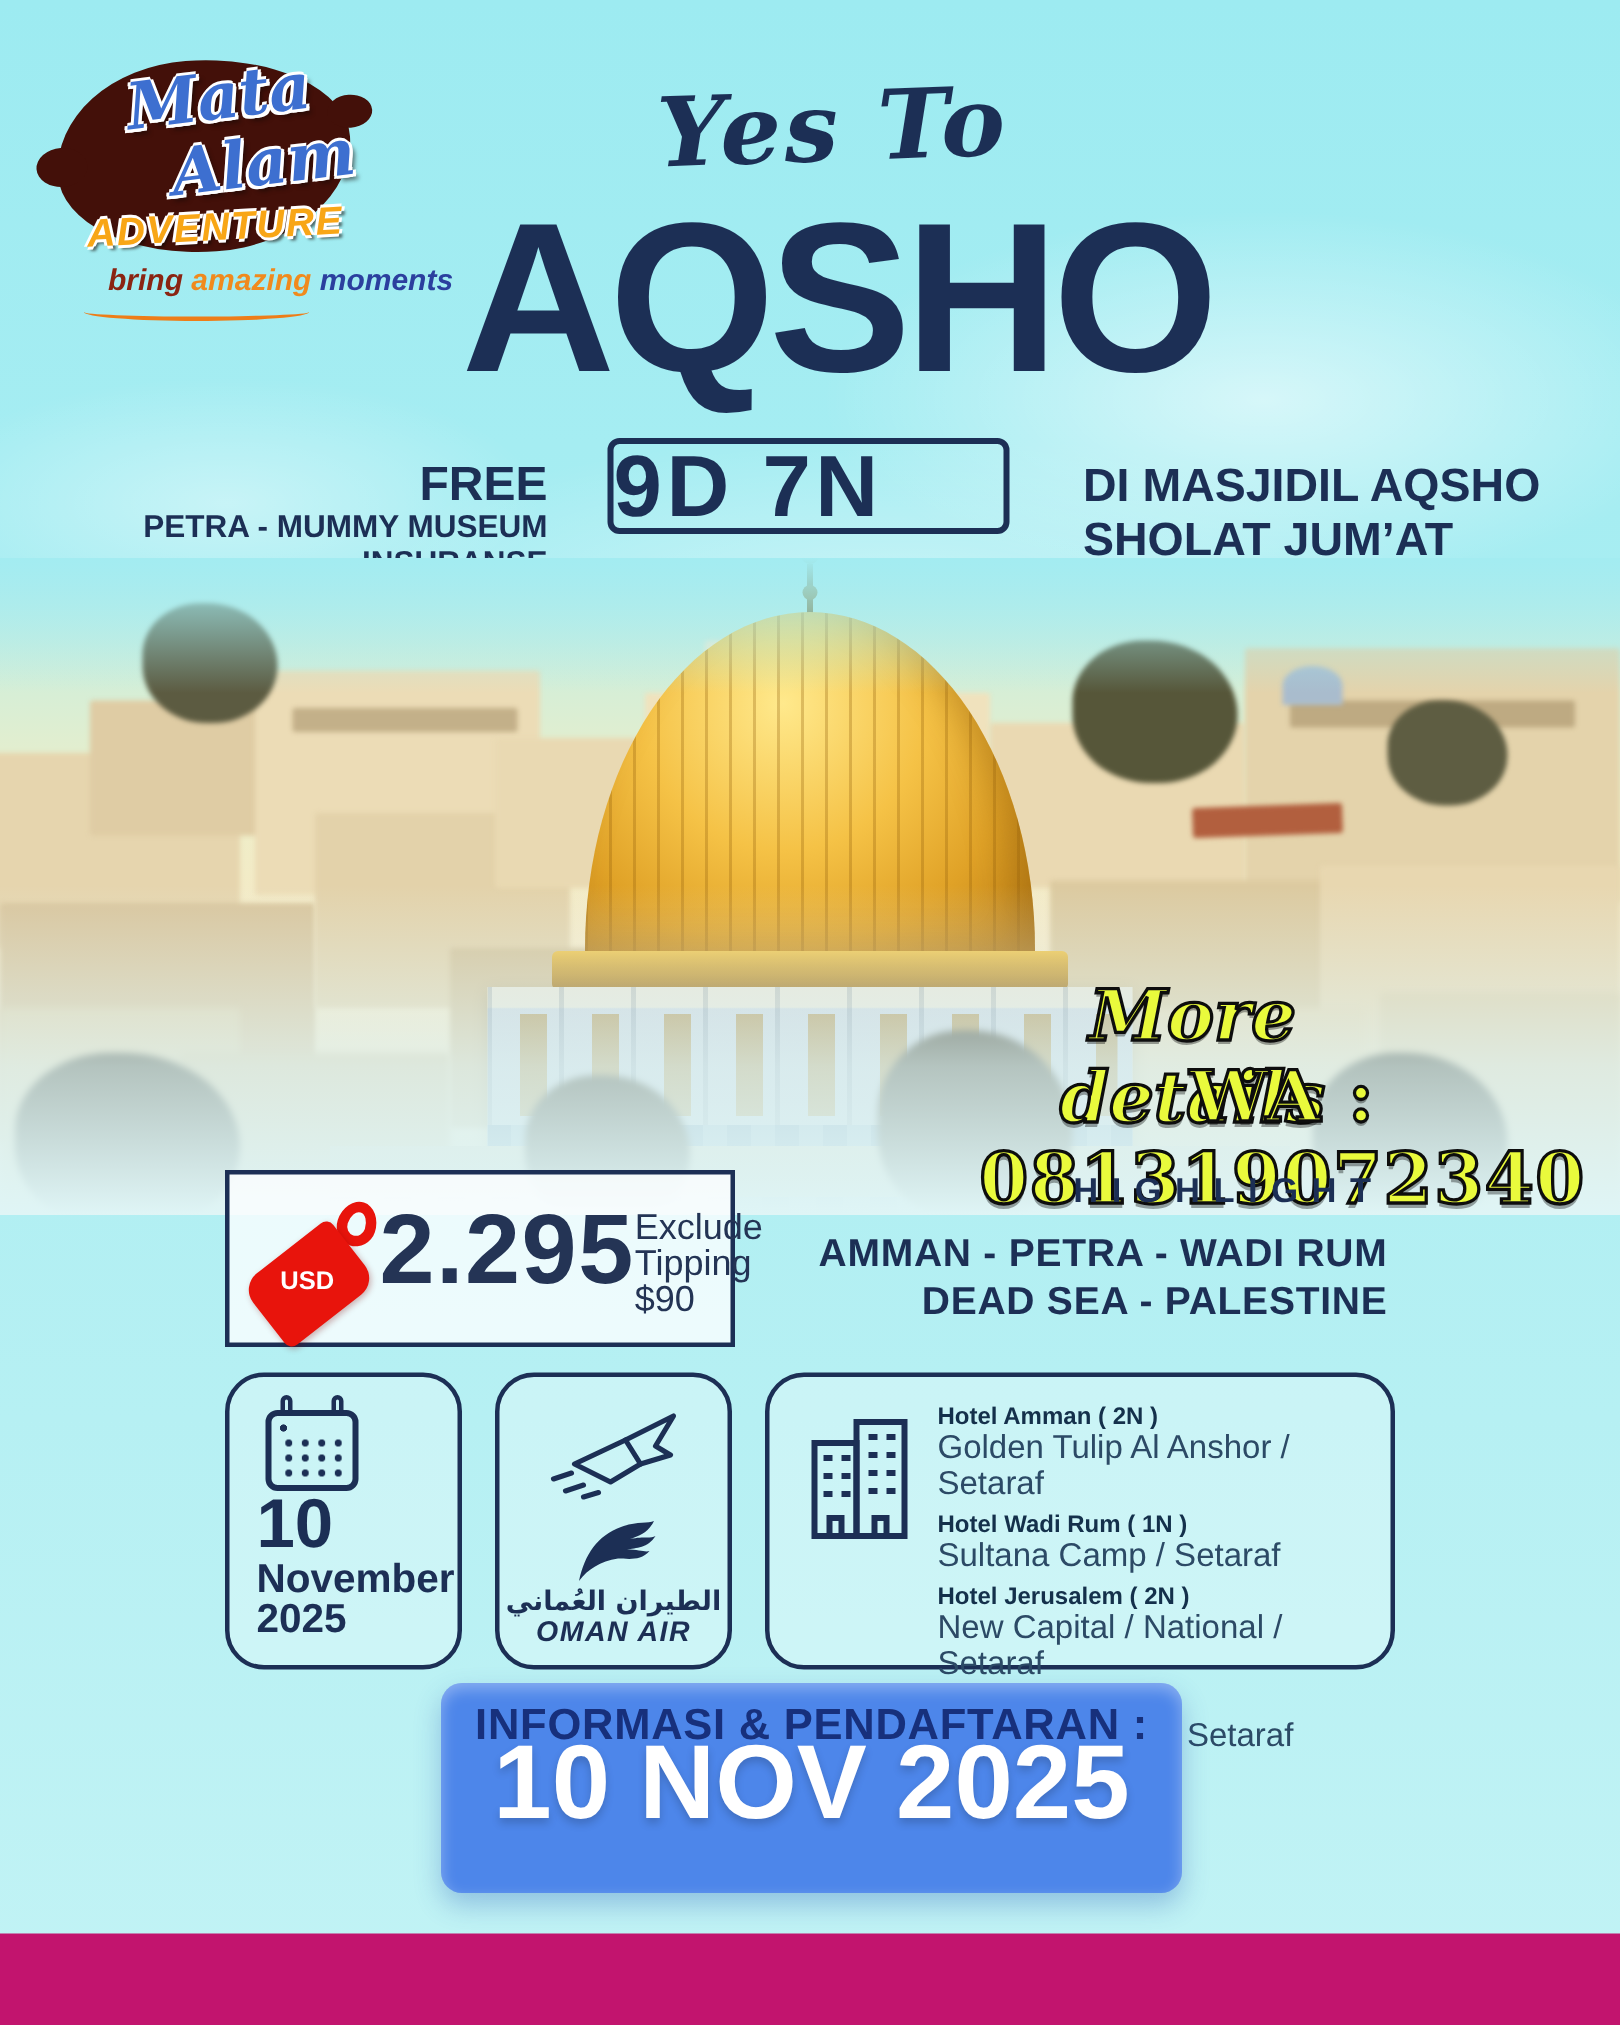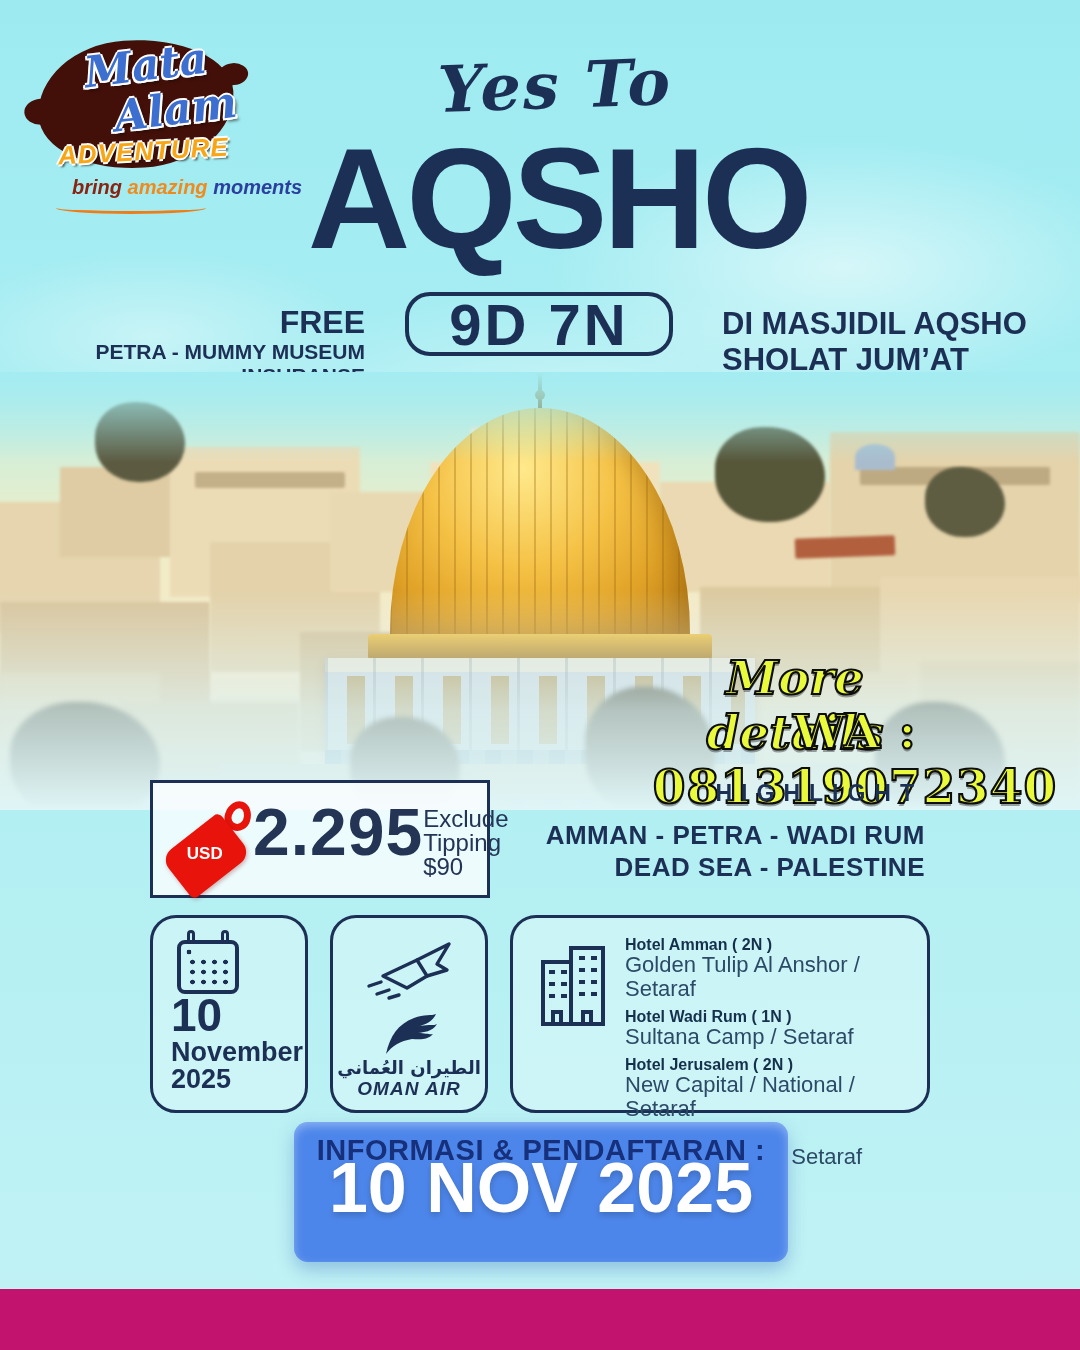--- a/index.html
+++ b/index.html
@@ -61,21 +61,21 @@
     position:absolute;left:0;top:128px;width:1080px;text-align:center;padding-left:36px;
     font-weight:700;font-size:142px;letter-spacing:-4px;color:var(--navy);line-height:1.0;
   }
 
   
   .free-block{position:absolute;left:55px;top:306px;width:310px;text-align:right;color:var(--navy);font-weight:700;}
   .free-block .big{font-size:32px;line-height:1.05;}
   .free-block .small{font-size:21px;line-height:1.18;}
   .duration-box{
     position:absolute;left:405px;top:292px;width:268px;height:64px;
-    border:4px solid var(--navy);border-radius:25px;display:flex;align-items:center;justify-content:center;
+    border:4px solid var(--navy);border-radius:8px;display:flex;align-items:center;justify-content:flex-start;
   }
   .duration-box .txt{font-size:58px;font-weight:700;letter-spacing:3px;color:var(--navy);}
   .sholat-block{position:absolute;left:722px;top:306px;width:320px;color:var(--navy);font-weight:700;font-size:31px;line-height:1.15;}
 
   
   .photo{position:absolute;left:0;top:372px;width:1080px;height:438px;overflow:hidden;}
   .photo .sky{position:absolute;inset:0;
     background:linear-gradient(180deg,#b6ebea 0%,#d6eed6 20%,#eeeec8 38%,#f6e9c6 58%,#f1e3c0 78%,#eadfc0 100%);}
   .blk{position:absolute;border-radius:2px;}
   .soft{filter:blur(1.6px);}

